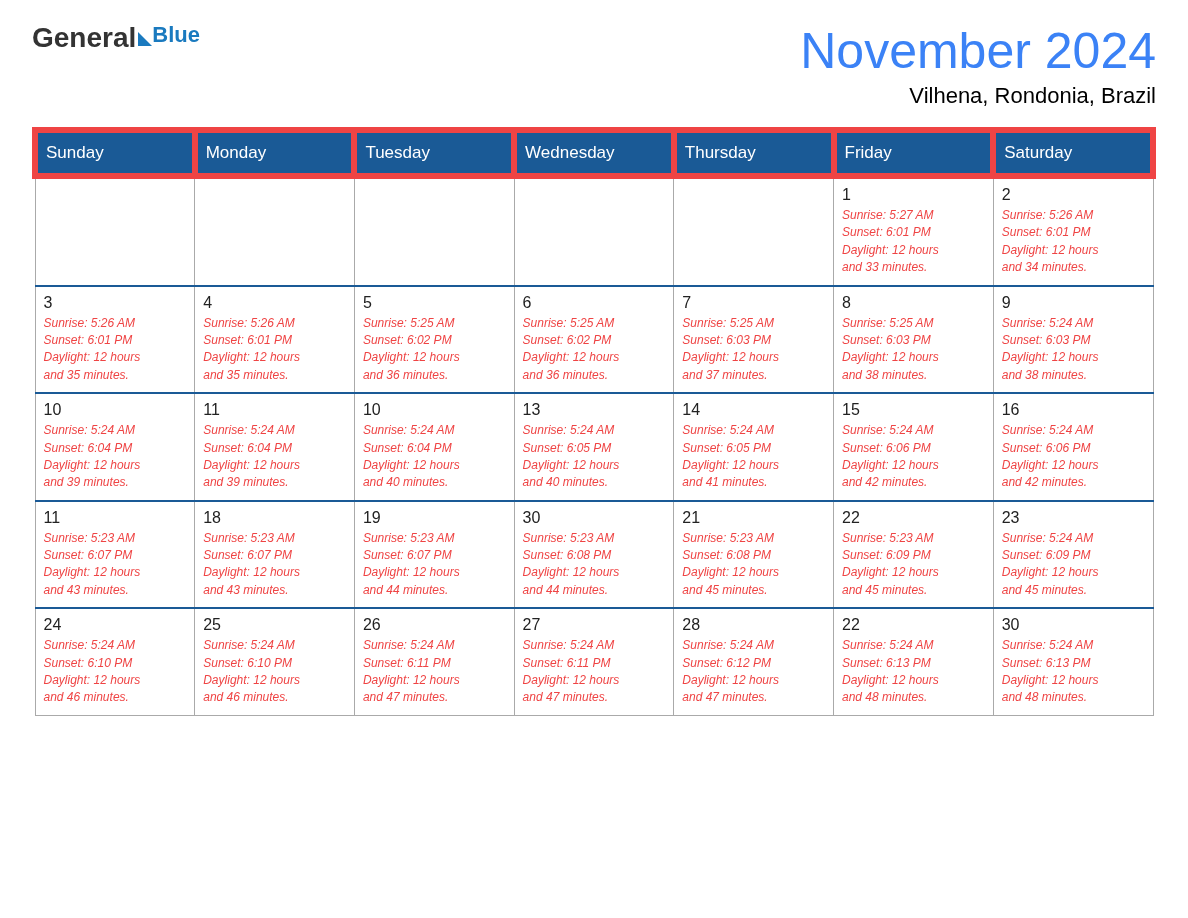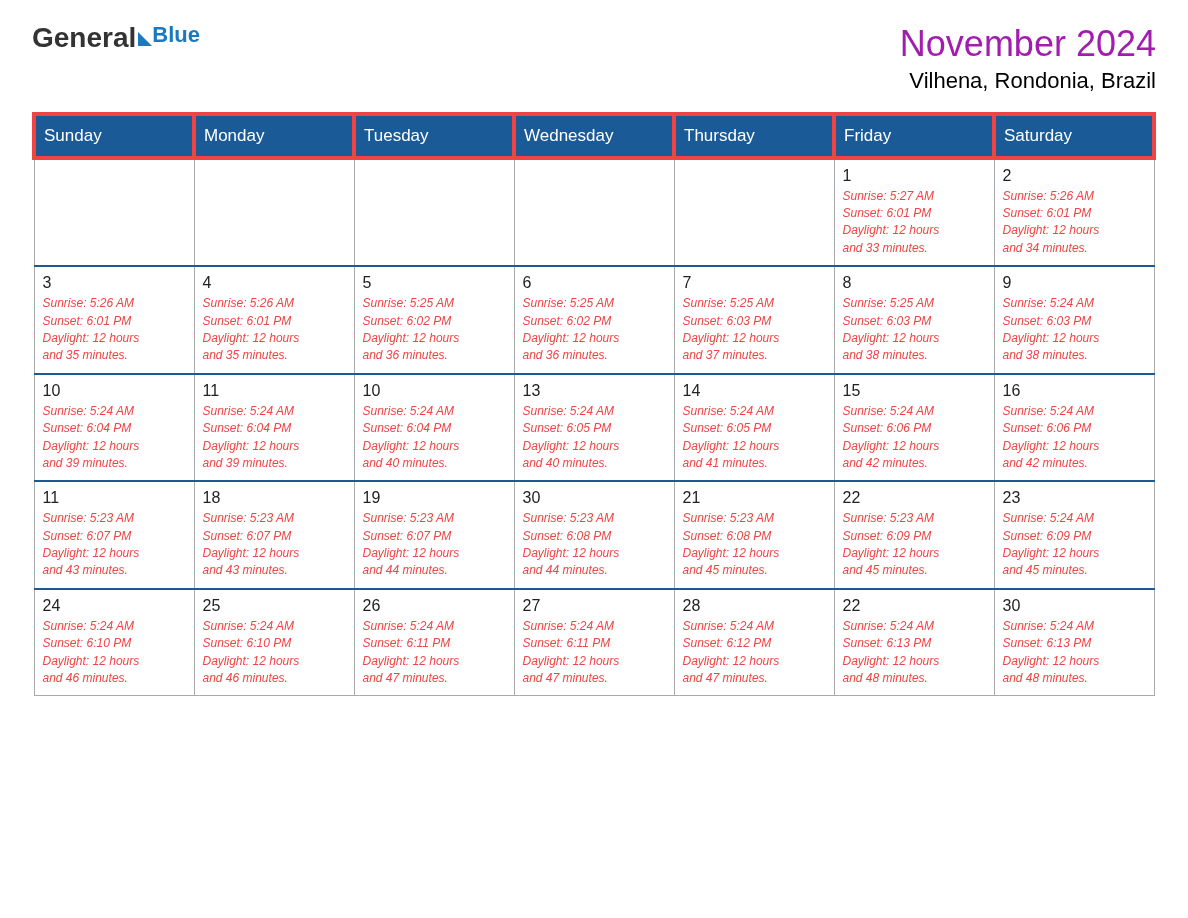--- a/index.html
+++ b/index.html
@@ -38,43 +38,43 @@
       font-weight: bold;
       color: #1a7abf;
       display: block;
       margin-top: -2px;
       margin-left: 0;
     }
     .title-block {
       text-align: right;
     }
     .month-title {
-      font-size: 36px;
+      font-size: 50px;
       font-weight: normal;
-      color: #a21caf;
+      color: #3b82f6;
       line-height: 1.1;
     }
     .location {
       font-size: 22px;
       color: #000000;
       margin-top: 4px;
     }
     .calendar {
       width: 100%;
       border-collapse: collapse;
       margin-top: 6px;
     }
     .calendar th {
       background: #1a5a96;
       color: #fff;
       font-size: 17px;
       font-weight: normal;
       padding: 10px 8px;
       text-align: left;
-      border: 4px solid #ef4444;
+      border: 6px solid #ef4444;
     }
     .calendar td {
       vertical-align: top;
       padding: 7px 8px 8px 8px;
       border: 1px solid #aaa;
       width: calc(100% / 7);
       min-height: 110px;
       font-size: 13px;
       color: #333;
       background: #fff;

